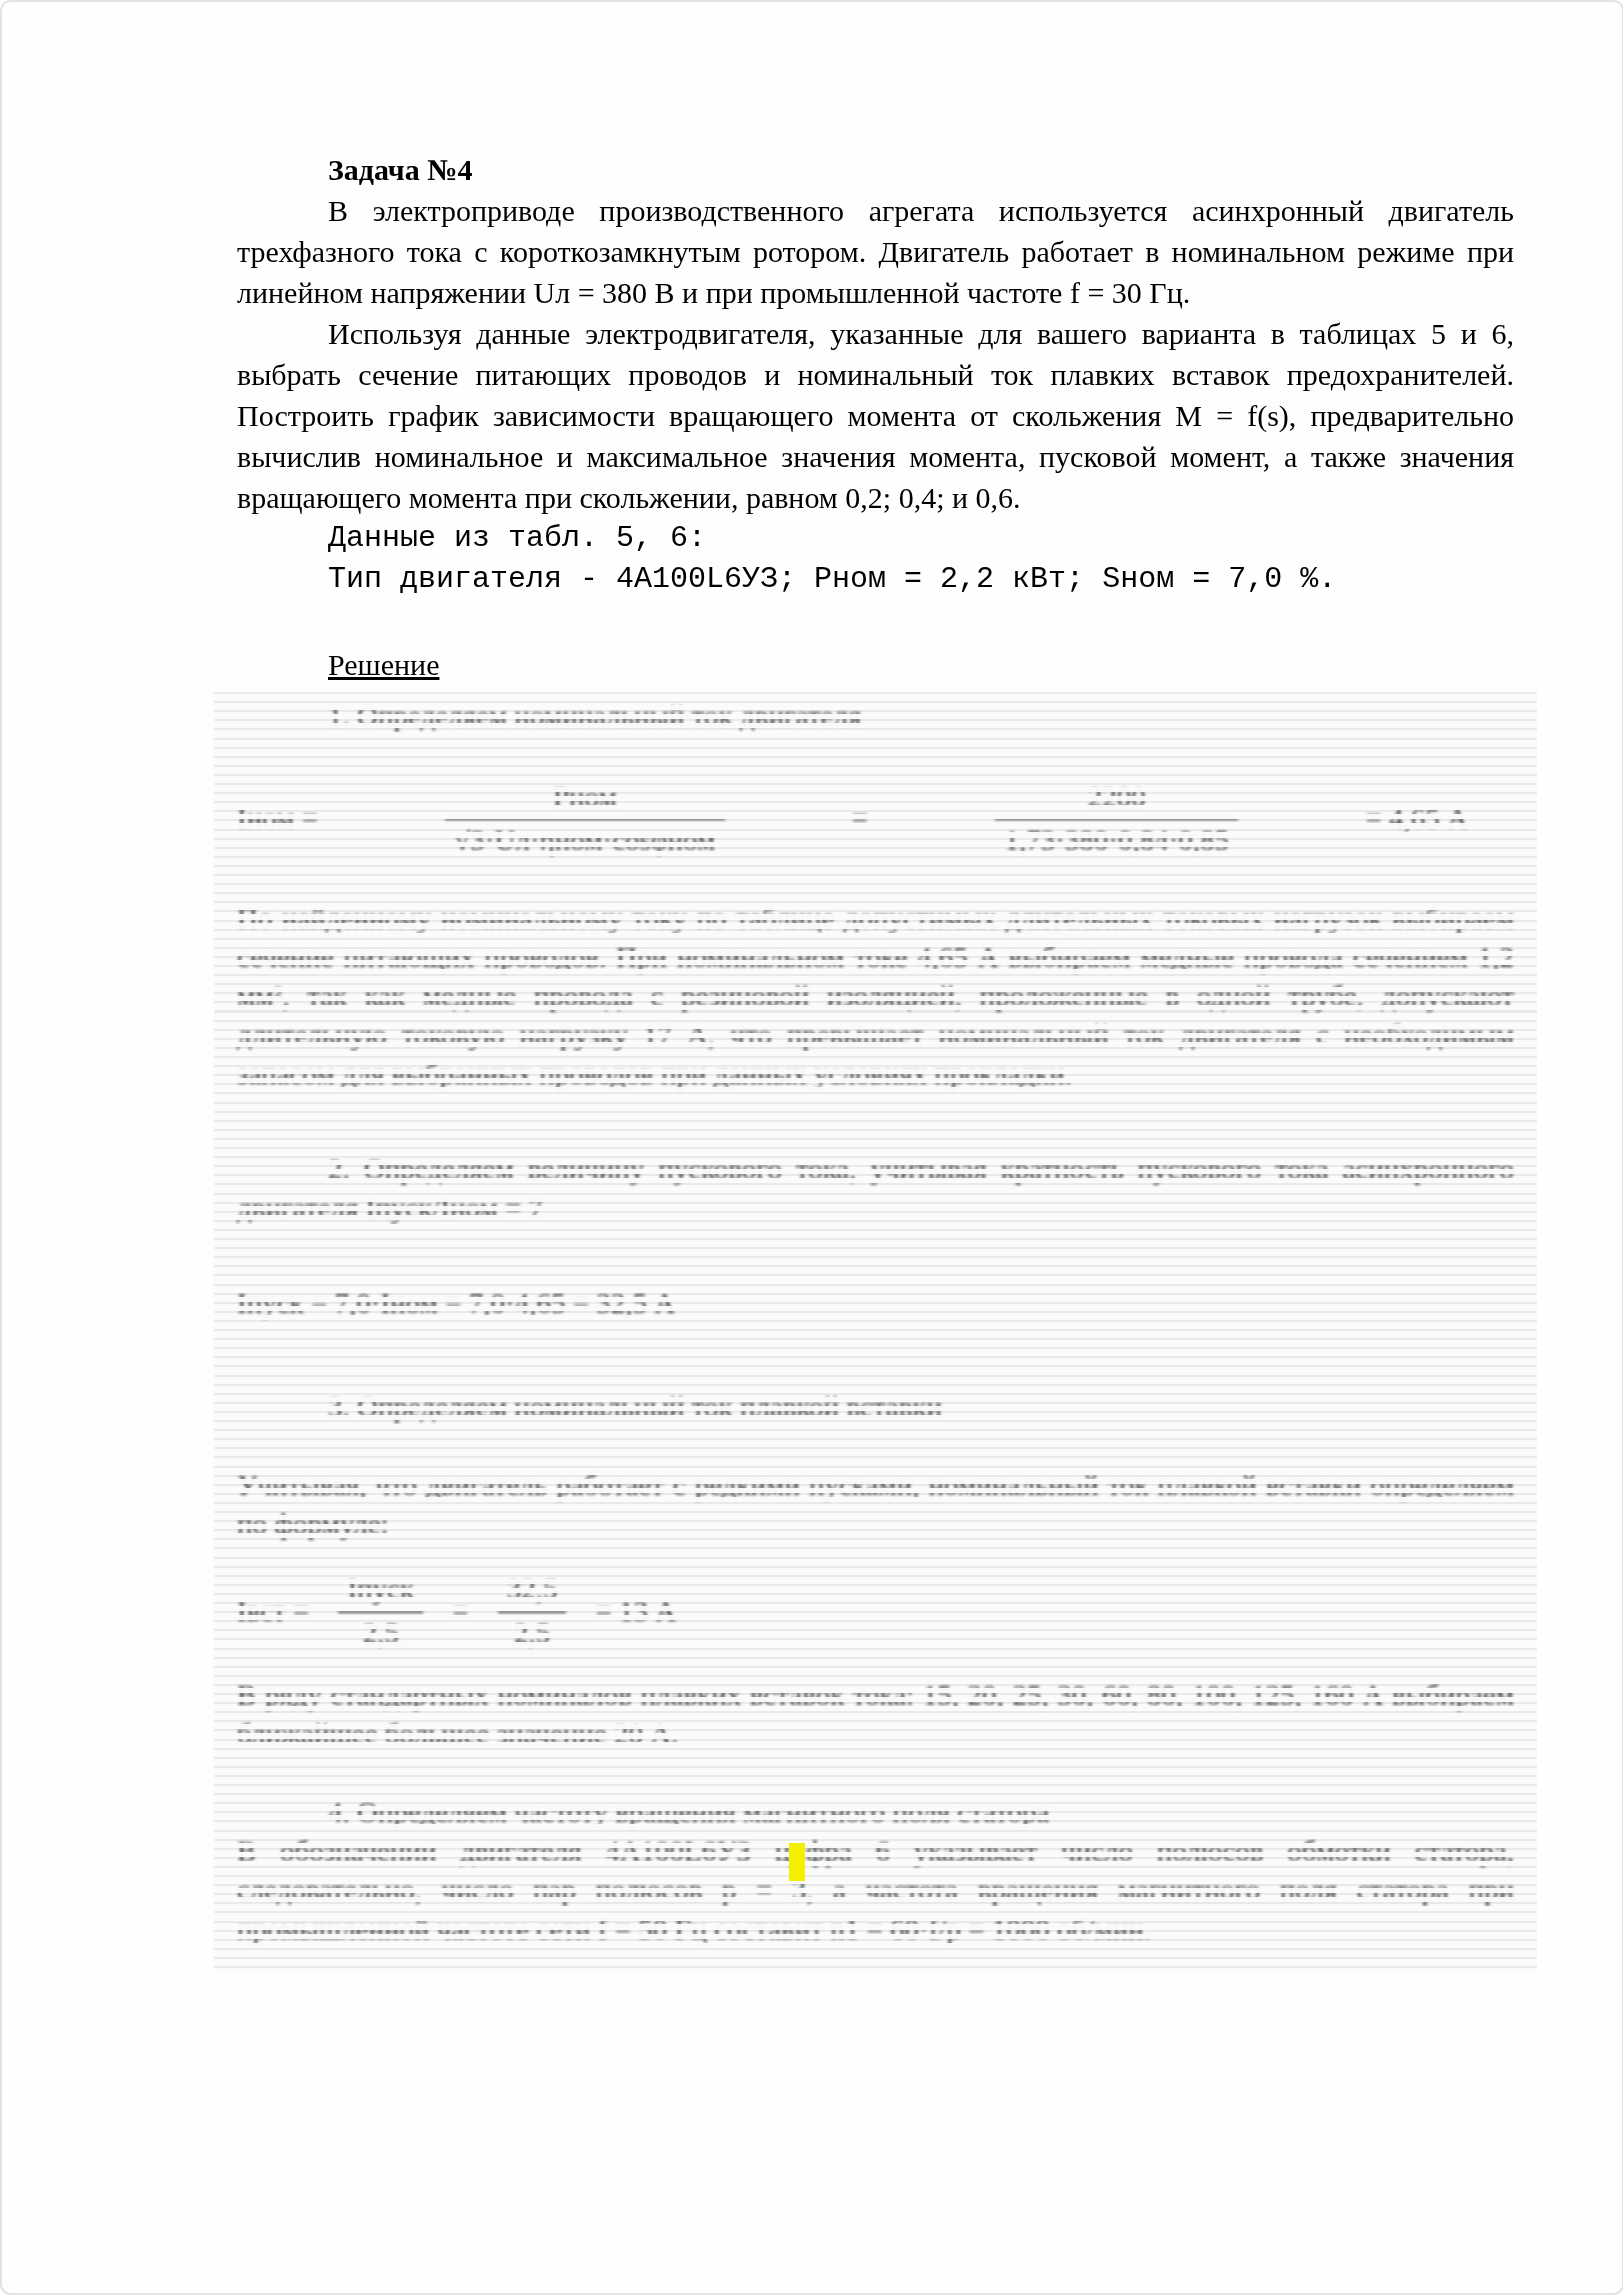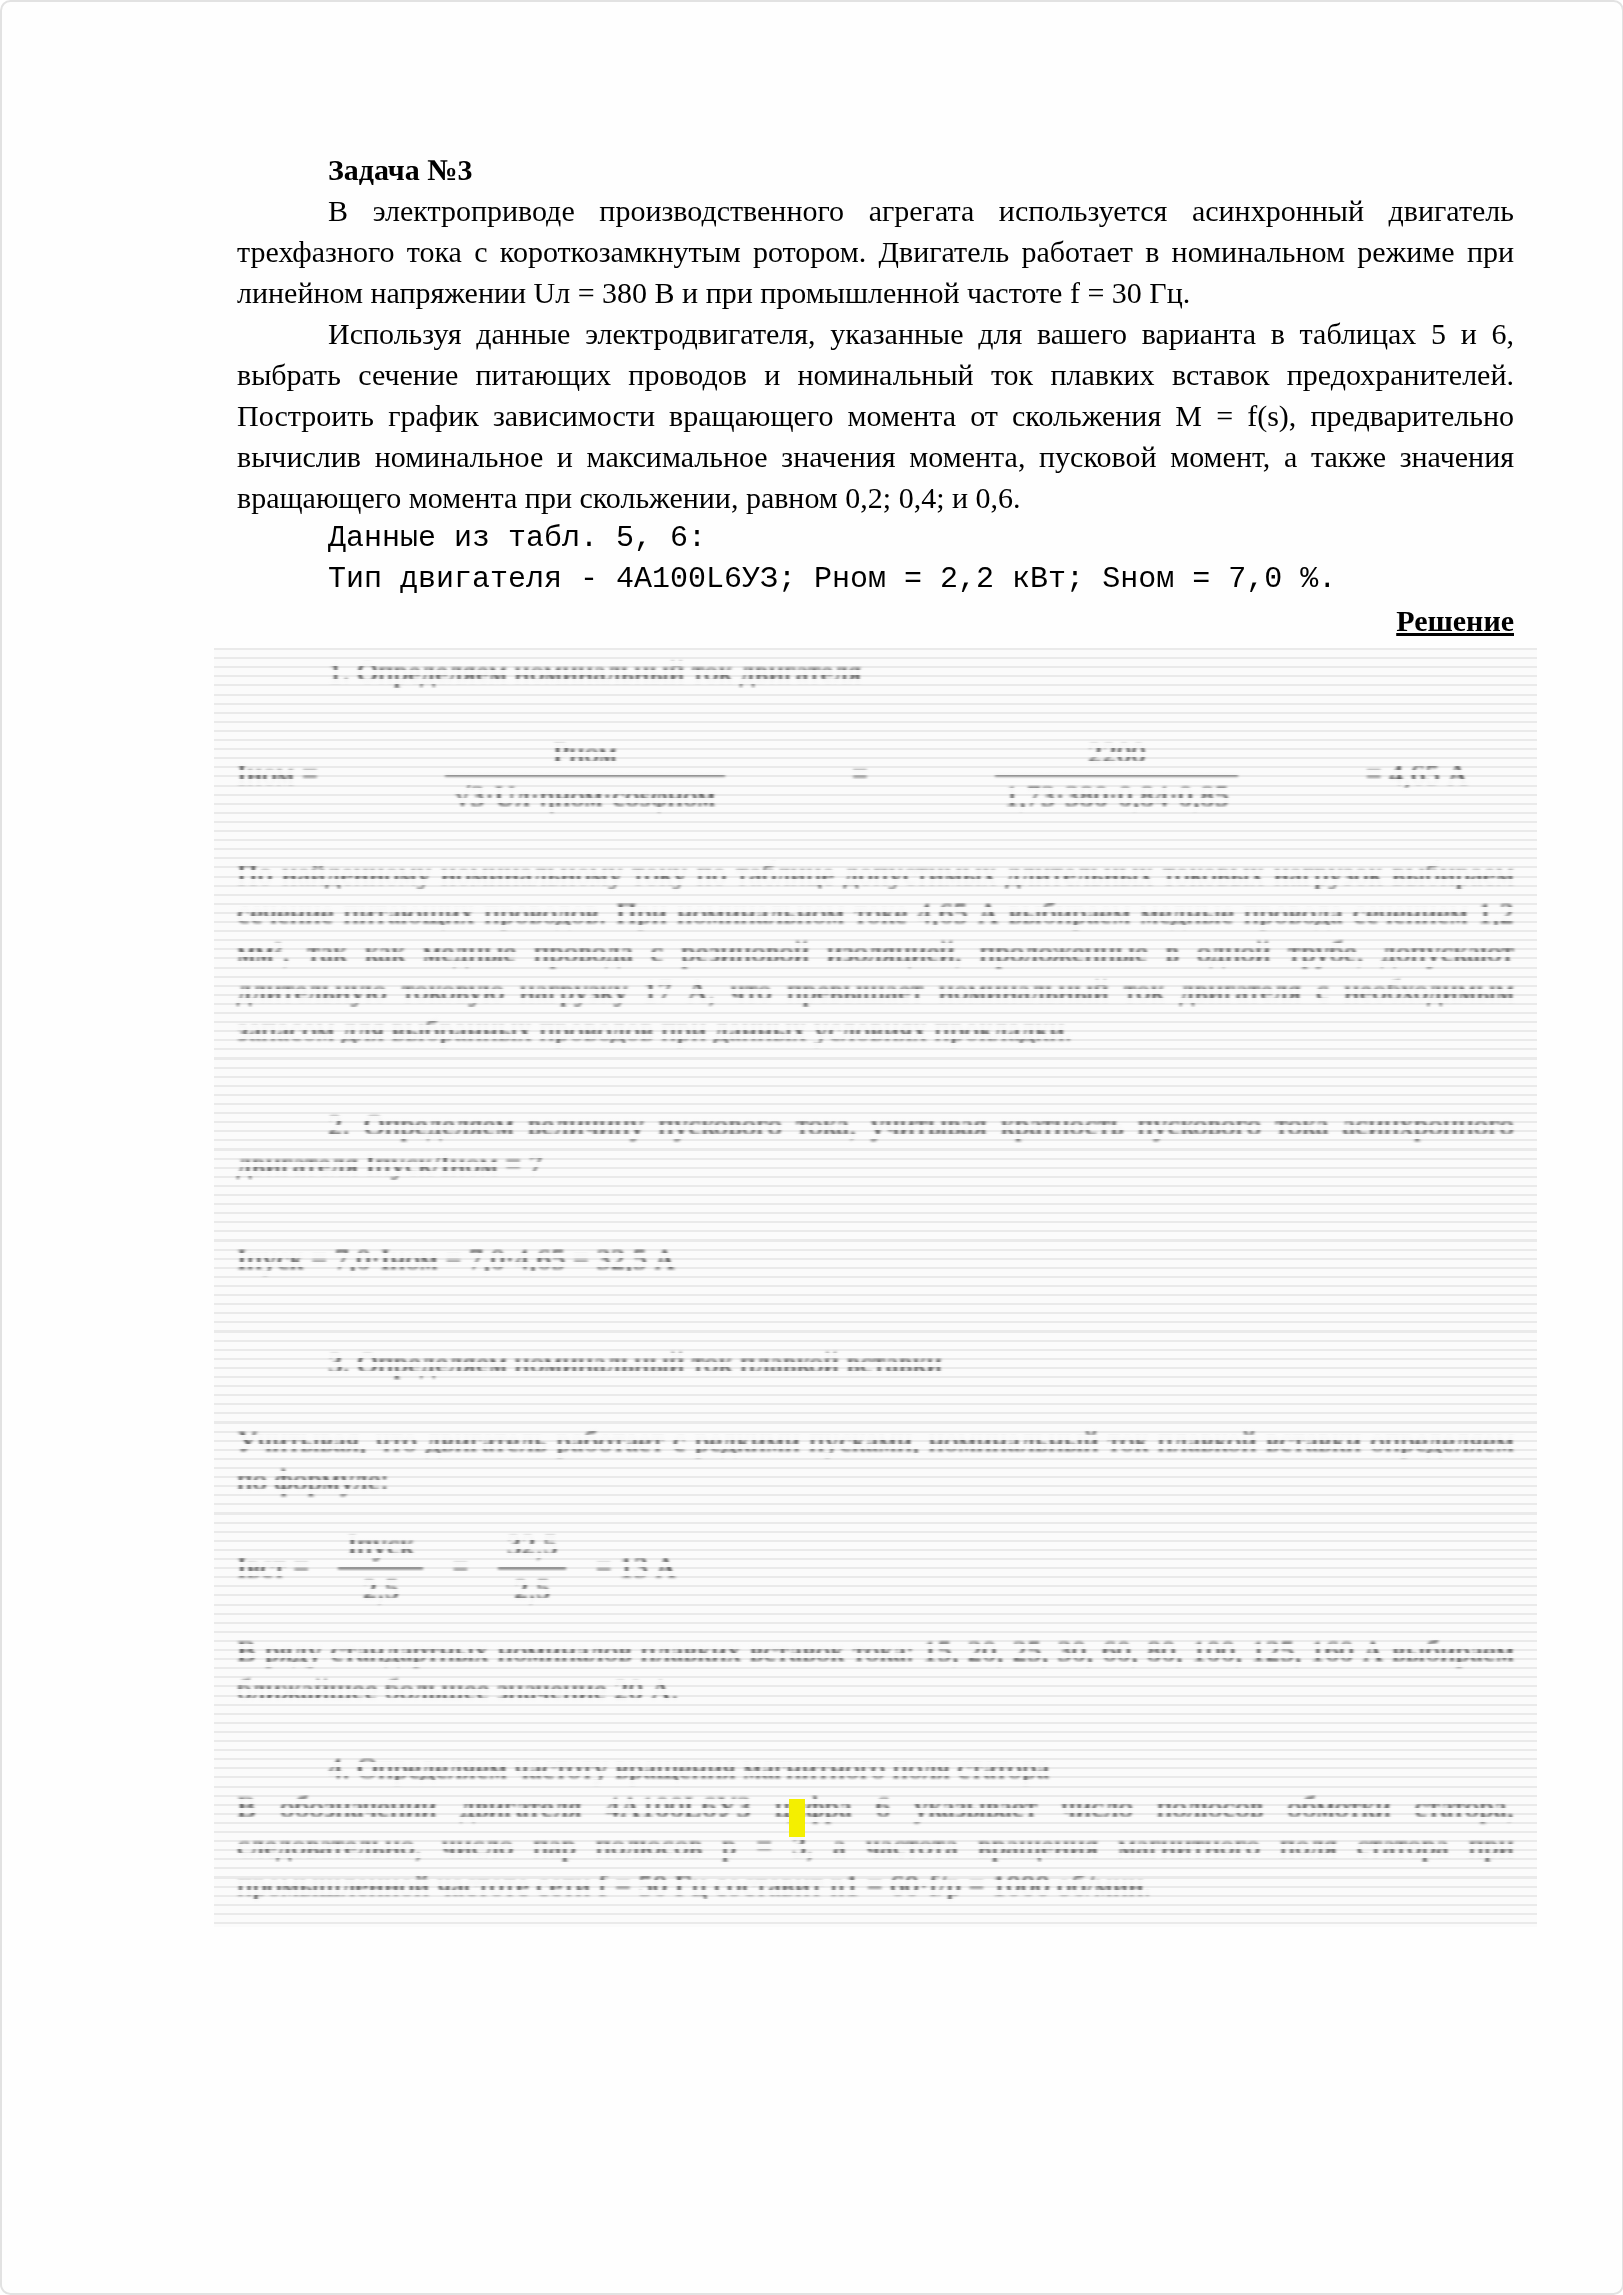--- a/index.html
+++ b/index.html
@@ -35,24 +35,24 @@
   .para {
     text-align: justify;
     text-indent: 91px;
   }
   .data-intro, .data-line {
     text-indent: 91px;
     white-space: nowrap;
     font-family: Liberation Mono, monospace;
   }
   .solution-heading {
-    font-weight: bold;
+    font-weight: normal;
     text-decoration: underline;
     text-indent: 91px;
-    text-align: right;
+    margin-top: 44px;
   }
 
   
   .degraded-zone {
     position: relative;
     margin: 6.5px -23px 0 -23px;
     padding: 5.2px 23px 22px 23px;
     font-size: 29px;
     line-height: 39px;
     color: #3a3a3a;
@@ -128,21 +128,21 @@
     background: #f4ef00;
     z-index: 3;
   }
 </style>
 </head>
 <body>
 
 <div class="page">
   <div class="content">
 
-    <div class="doc-title">Задача №3</div>
+    <div class="doc-title">Задача №4</div>
 
     <div class="para">В электроприводе производственного агрегата используется асинхронный двигатель трехфазного тока с короткозамкнутым ротором. Двигатель работает в номинальном режиме при линейном напряжении Uл = 380 В и при промышленной частоте f = 30 Гц.</div>
 
     <div class="para">Используя данные электродвигателя, указанные для вашего варианта в таблицах 5 и 6, выбрать сечение питающих проводов и номинальный ток плавких вставок предохранителей. Построить график зависимости вращающего момента от скольжения M = f(s), предварительно вычислив номинальное и максимальное значения момента, пусковой момент, а также значения вращающего момента при скольжении, равном 0,2; 0,4; и 0,6.</div>
 
     <div class="data-intro">Данные из табл. 5, 6:</div>
     <div class="data-line">Тип двигателя - 4А100L6УЗ;  Рном = 2,2 кВт;  Sном = 7,0 %.</div>
 
     <div class="solution-heading">Решение</div>
 

